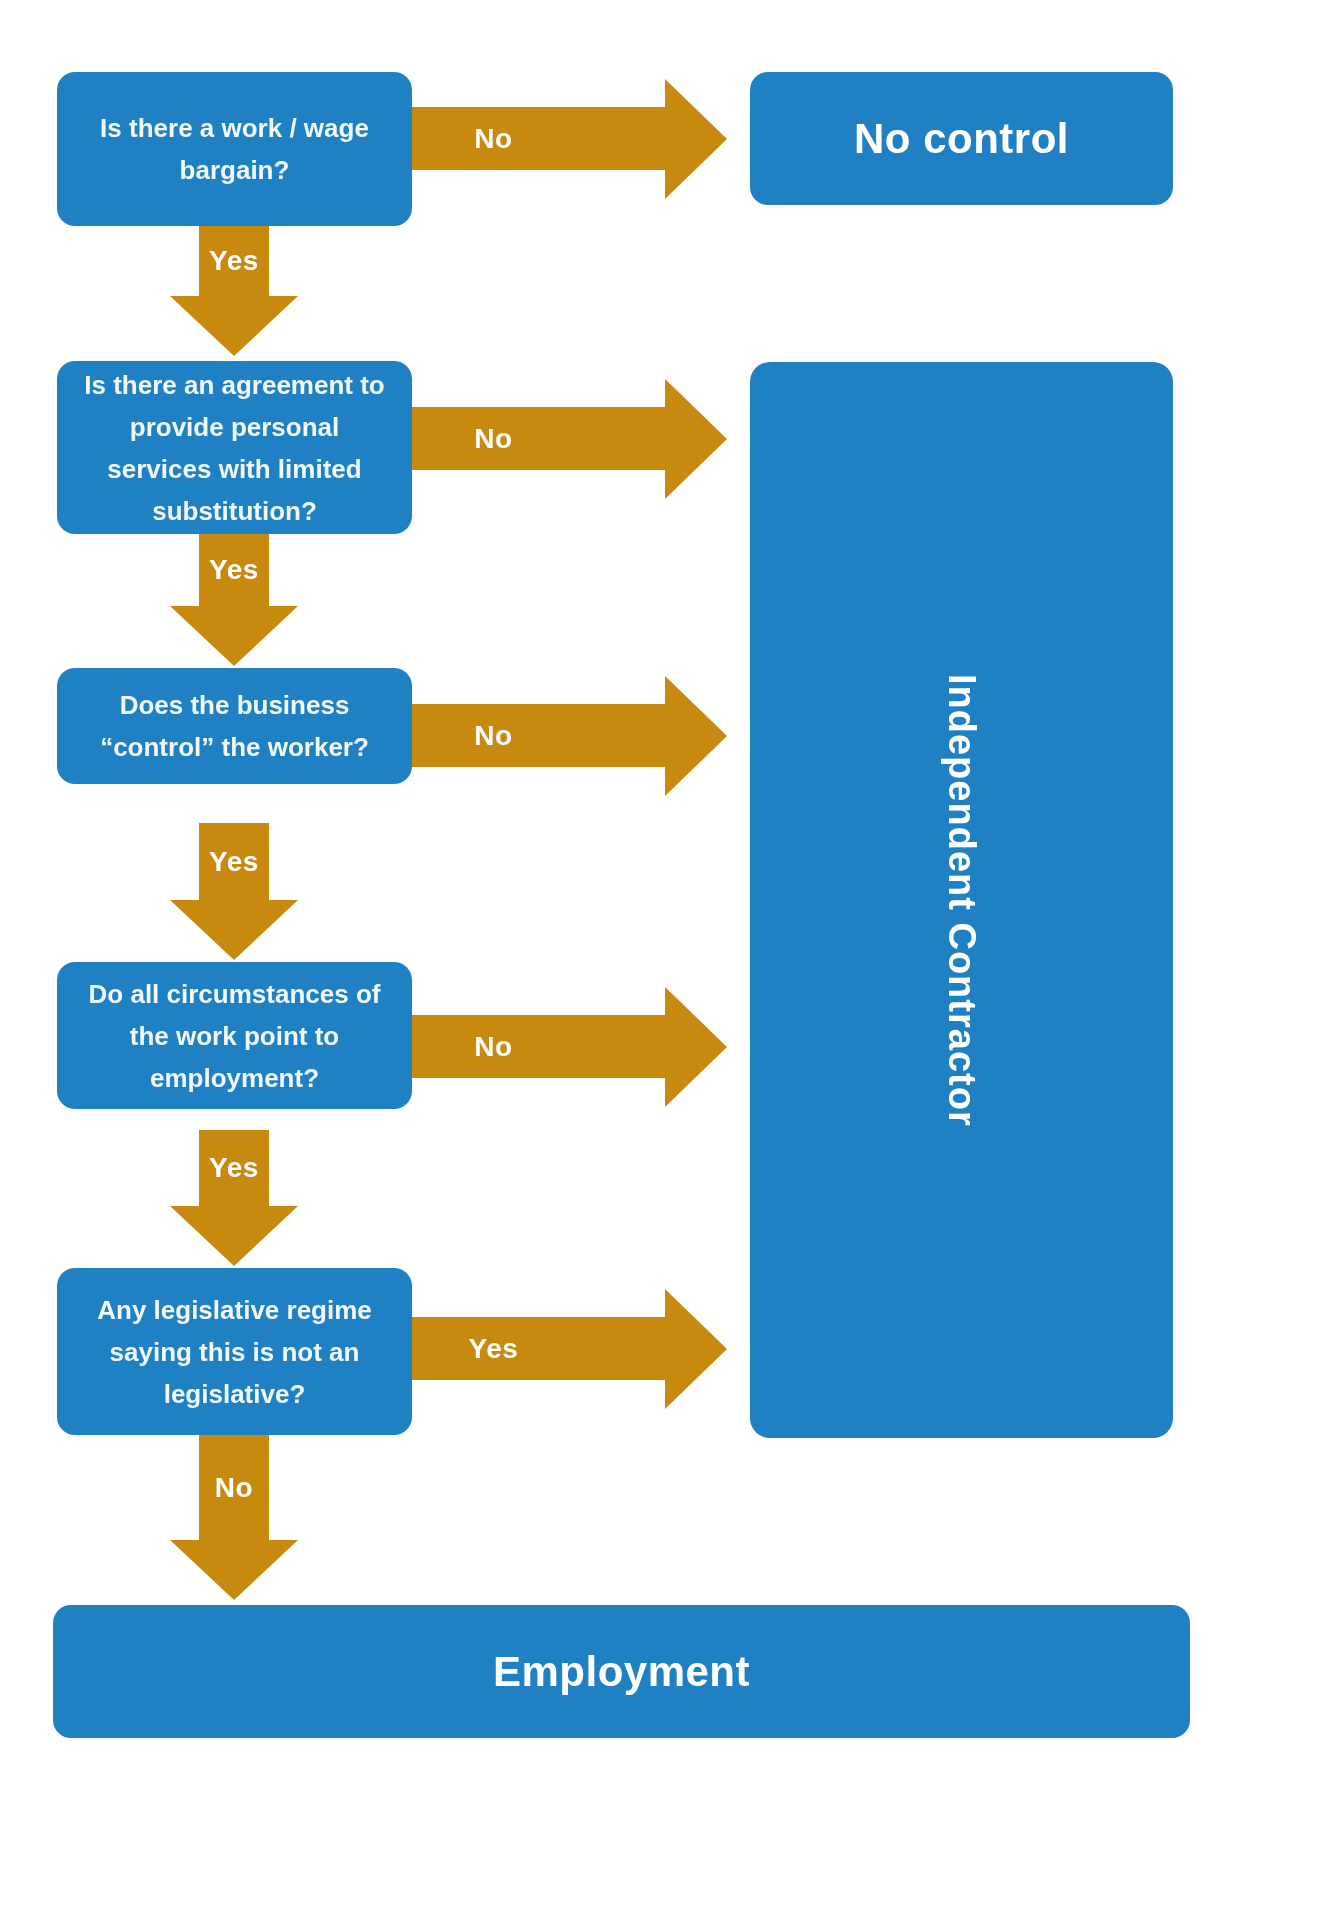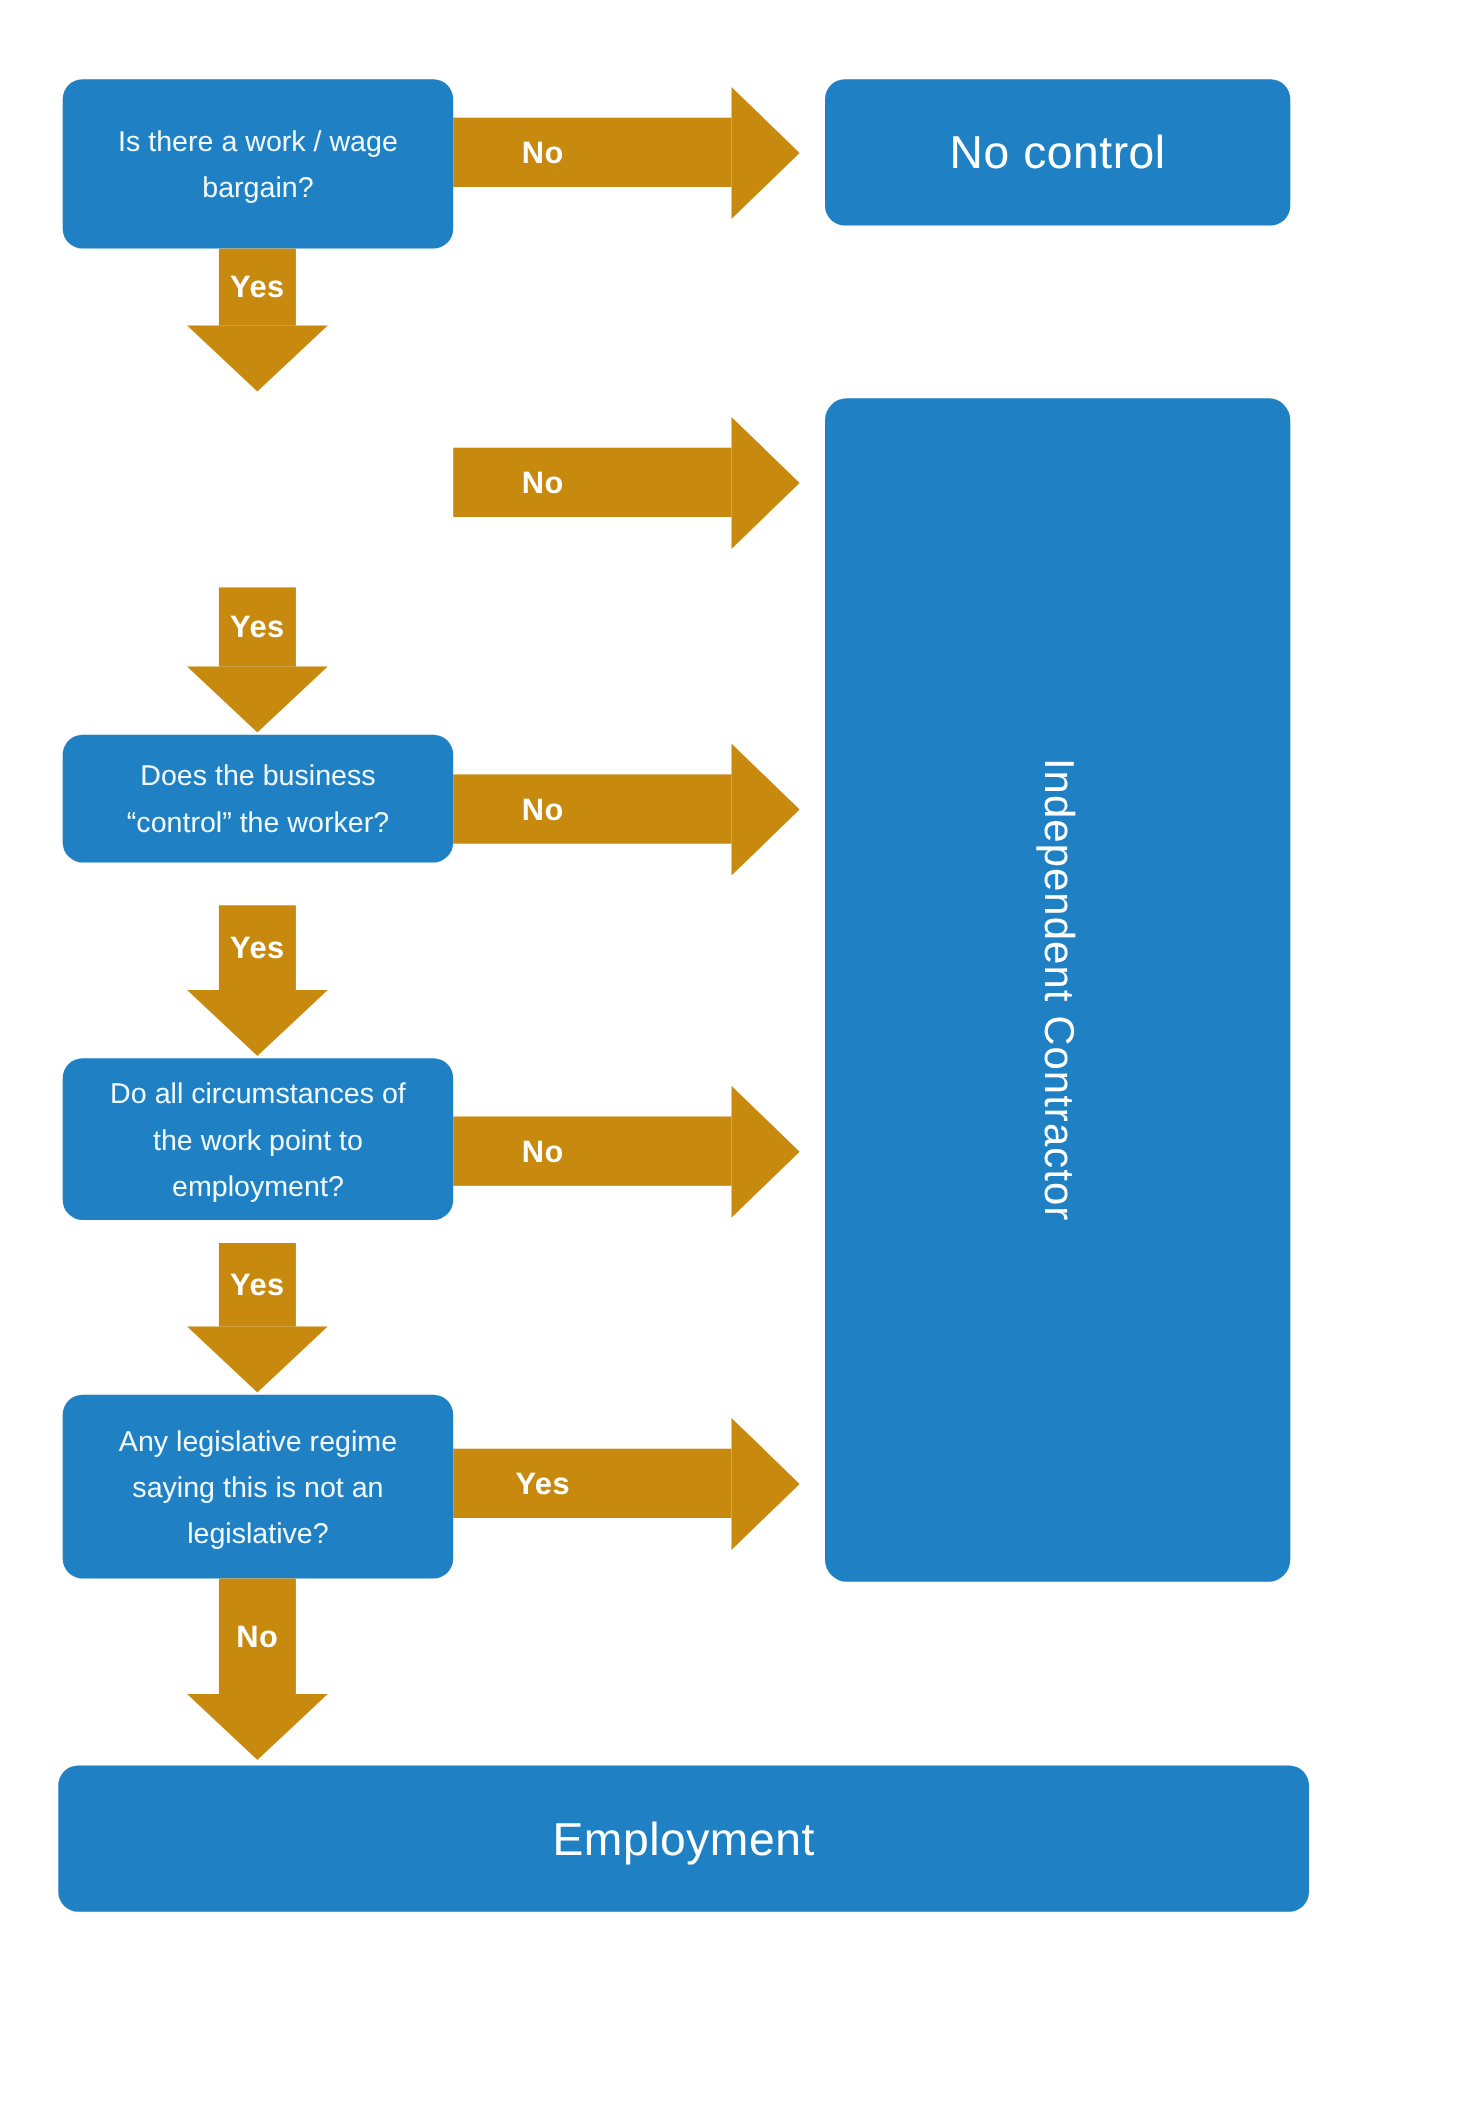--- a/index.html
+++ b/index.html
@@ -16,20 +16,21 @@
     overflow:hidden;
   }
   .node{
     position:absolute;
     background:var(--node-blue);
     color:var(--text-white);
     border-radius:18px;
     display:flex;align-items:center;justify-content:center;
     text-align:center;
     box-sizing:border-box;
+    font-weight:bold;
   }
   .q{
     width:355px;left:57px;
     font-size:26px;line-height:42px;
     padding:0 22px;
     color:#F2F9FD;
   }
   .terminal{font-size:42px;letter-spacing:0.5px;}
   .vertical-label{
     writing-mode:vertical-rl;
@@ -72,20 +73,23 @@
 </style>
 </head>
 <body>
 
 <div class="canvas">
 
   <div class="node q" style="top:72px;height:154px;">
     <span>Is there a work / wage bargain?</span>
   </div>
 
+  <div class="node q" style="top:361px;height:173px;">
+    <span>Is there an agreement to provide personal services with limited substitution?</span>
+  </div>
 
   <div class="node q" style="top:668px;height:116px;">
     <span>Does the business “control” the worker?</span>
   </div>
 
   <div class="node q" style="top:962px;height:147px;">
     <span>Do all circumstances of the work point to employment?</span>
   </div>
 
   <div class="node q" style="top:1268px;height:167px;">

